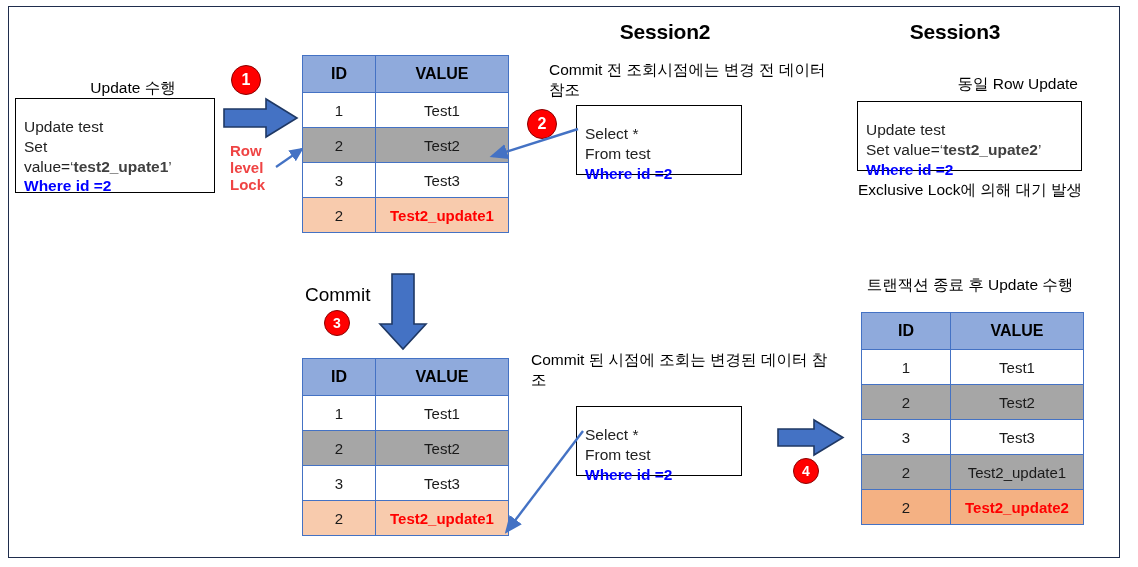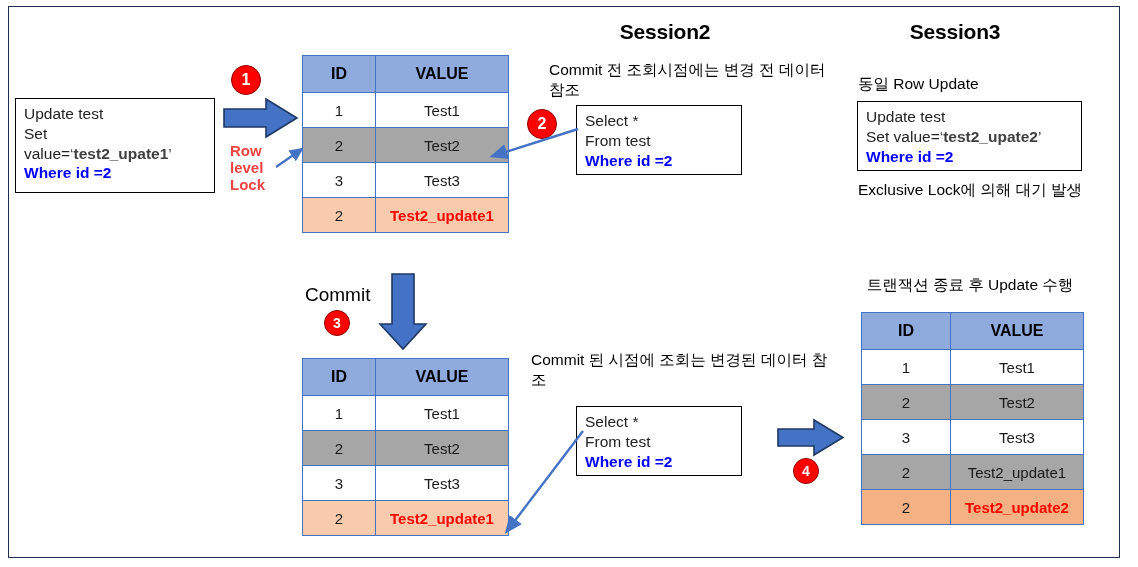--- a/index.html
+++ b/index.html
@@ -36,21 +36,21 @@
     font-size:15.5px;
     color:#000;
     line-height:1.32;
   }
 
   
   .codebox{
     border:1.4px solid #000;
     background:#fff;
     box-sizing:border-box;
-    padding:5px 8px 6px 8px;
+    padding:18px 8px 6px 8px;
     font-size:15.5px;
     line-height:1.28;
     color:#222;
     white-space:nowrap;
   }
   .codebox .line{display:block;}
   .red{color:#404040;font-weight:bold;text-align:center;}
   .blue{color:#0000FF;font-weight:bold;}
   .quote{color:#444;}
 
@@ -112,20 +112,21 @@
 </head>
 <body>
 
 <div id="canvas">
 
   <div id="frame"></div>
 
   <div class="abs session-title" style="left:575px;top:20px;width:180px;">Session2</div>
   <div class="abs session-title" style="left:865px;top:20px;width:180px;">Session3</div>
 
+  <div class="abs caption" style="left:48px;top:78px;width:170px;text-align:center;">Update 수행</div>
 
   <div class="abs codebox" style="left:15px;top:98px;width:200px;height:95px;">
     <span class="line">Update test</span>
     <span class="line">Set</span>
     <span class="line"><span>value=</span><span class="quote">‘</span><span class="red">test2_upate1</span><span class="quote">’</span></span>
     <span class="line blue">Where id =2</span>
   </div>
 
   <div class="abs badge" style="left:231px;top:65px;">1</div>
 
@@ -193,21 +194,21 @@
     <svg width="95" height="40" viewBox="0 0 95 40">
       <defs>
         <marker id="mkB" markerWidth="8" markerHeight="8" refX="6" refY="3.2" orient="auto">
           <path d="M0,0 L7.5,3.2 L0,6.4 z" fill="#4472C4"></path>
         </marker>
       </defs>
       <line x1="93" y1="4" x2="8" y2="31" stroke="#4472C4" stroke-width="2.4" marker-end="url(#mkB)"></line>
     </svg>
   </div>
 
-  <div class="abs caption" style="left:858px;top:74px;width:220px;text-align:left;">동일 Row Update</div>
+  <div class="abs caption" style="left:858px;top:74px;width:220px;text-align:right;">동일 Row Update</div>
 
   <div class="abs codebox" style="left:857px;top:101px;width:225px;height:70px;">
     <span class="line">Update test</span>
     <span class="line"><span>Set value=</span><span class="quote">‘</span><span class="red">test2_upate2</span><span class="quote">’</span></span>
     <span class="line blue">Where id =2</span>
   </div>
 
   <div class="abs caption" style="left:858px;top:180px;width:230px;">Exclusive Lock에 의해 대기 발생</div>
 
   <div class="abs commit-label" style="left:305px;top:284px;">Commit</div>

